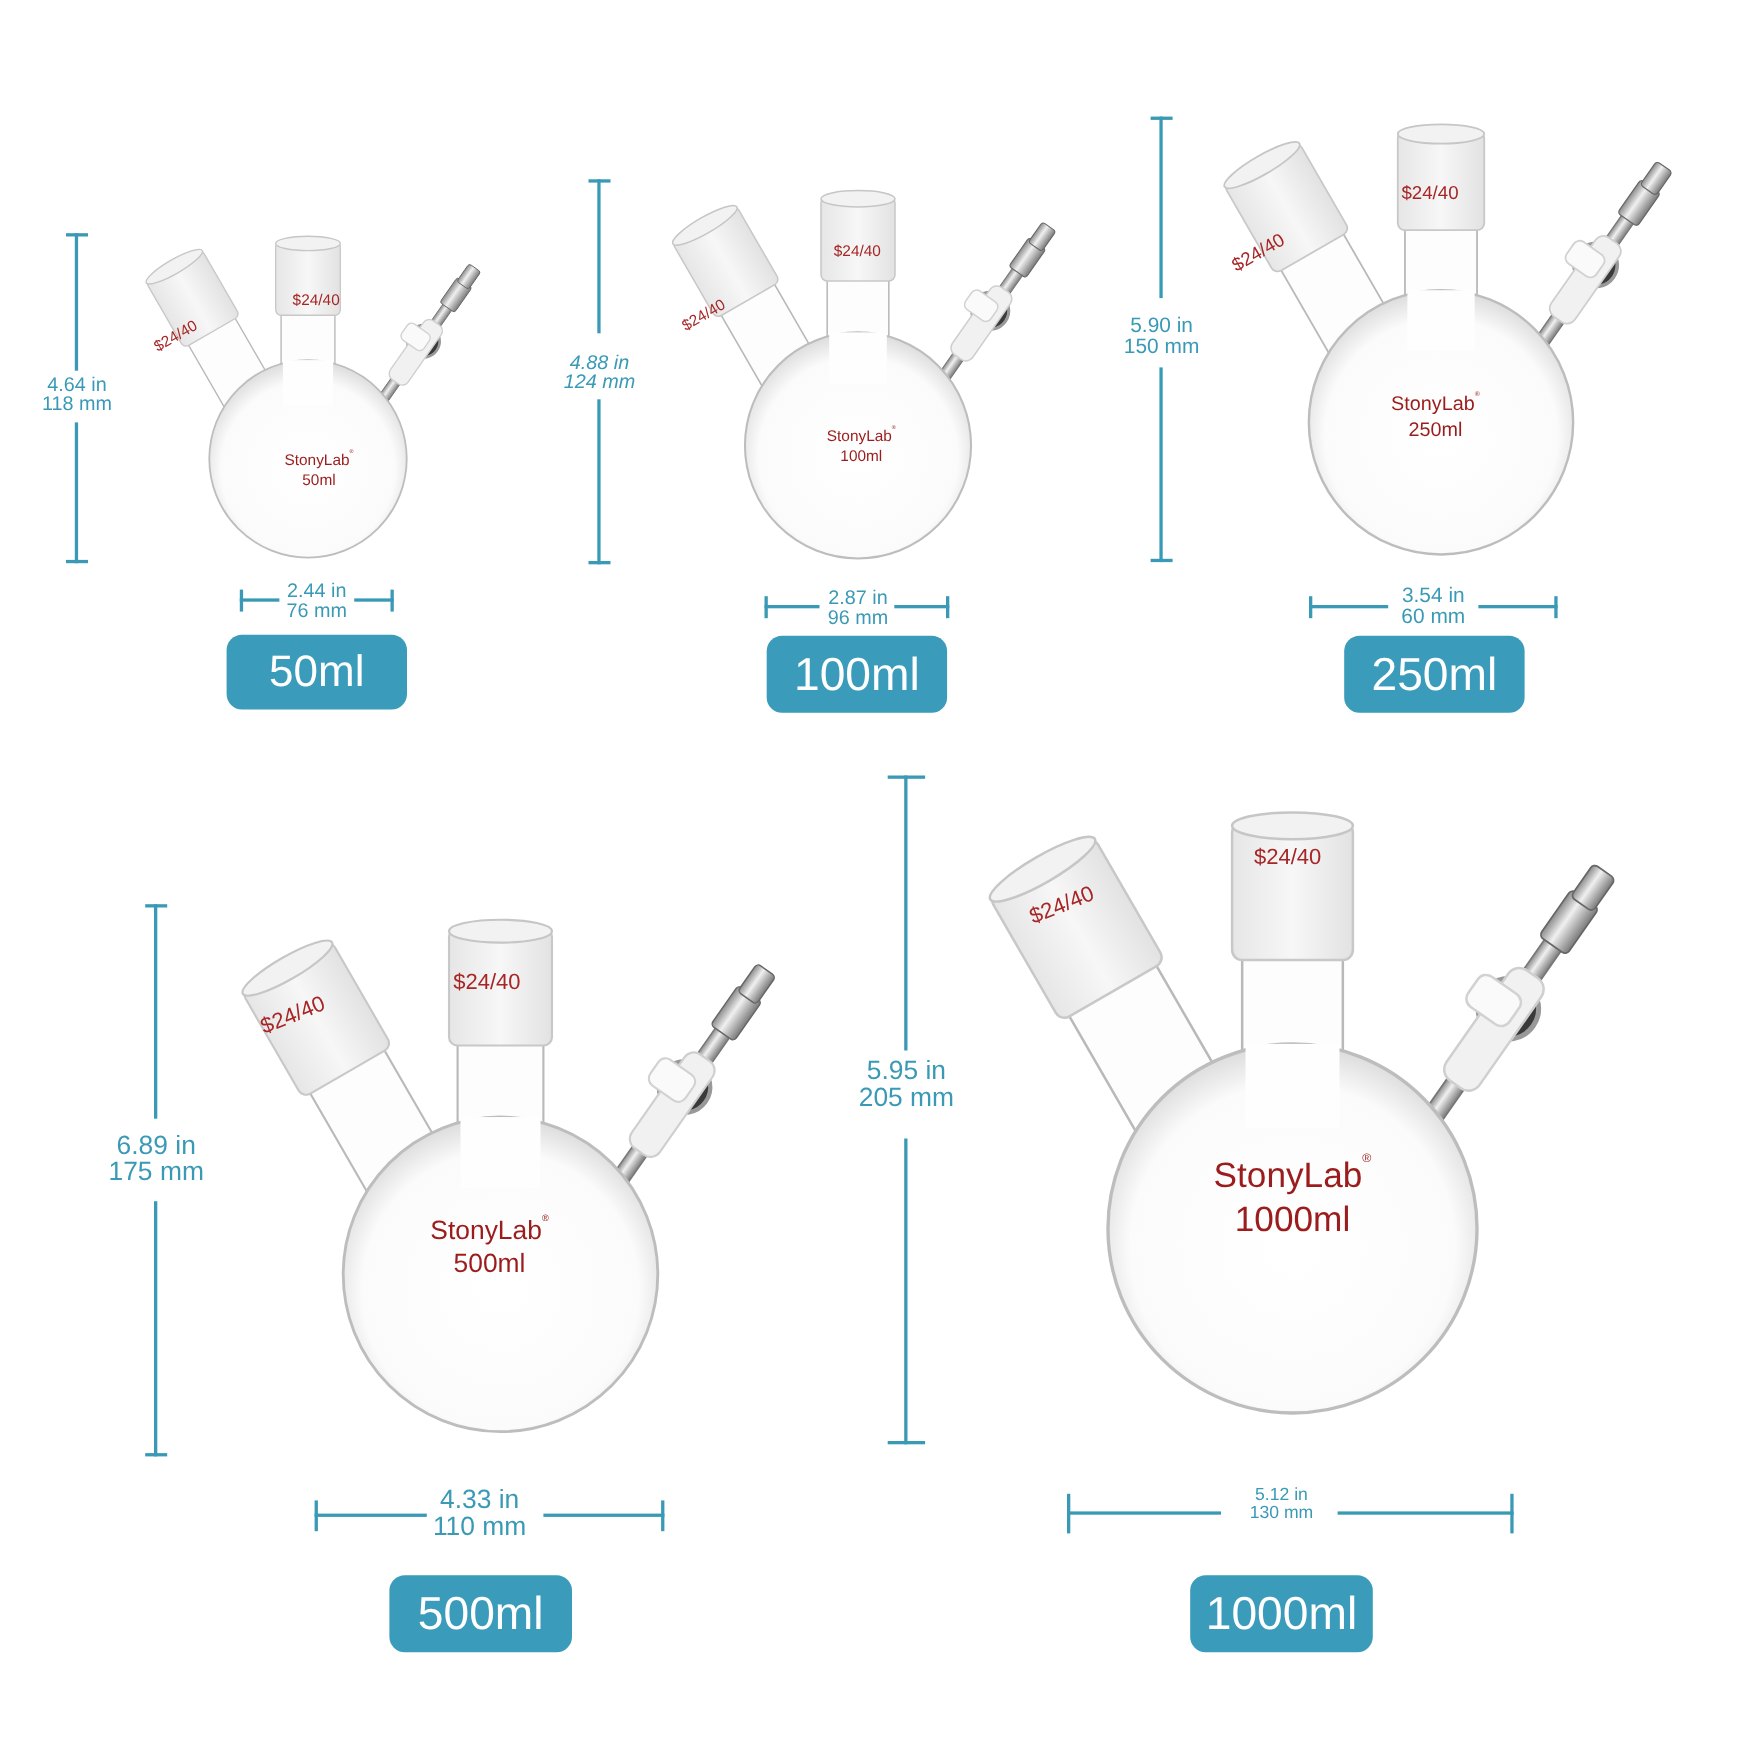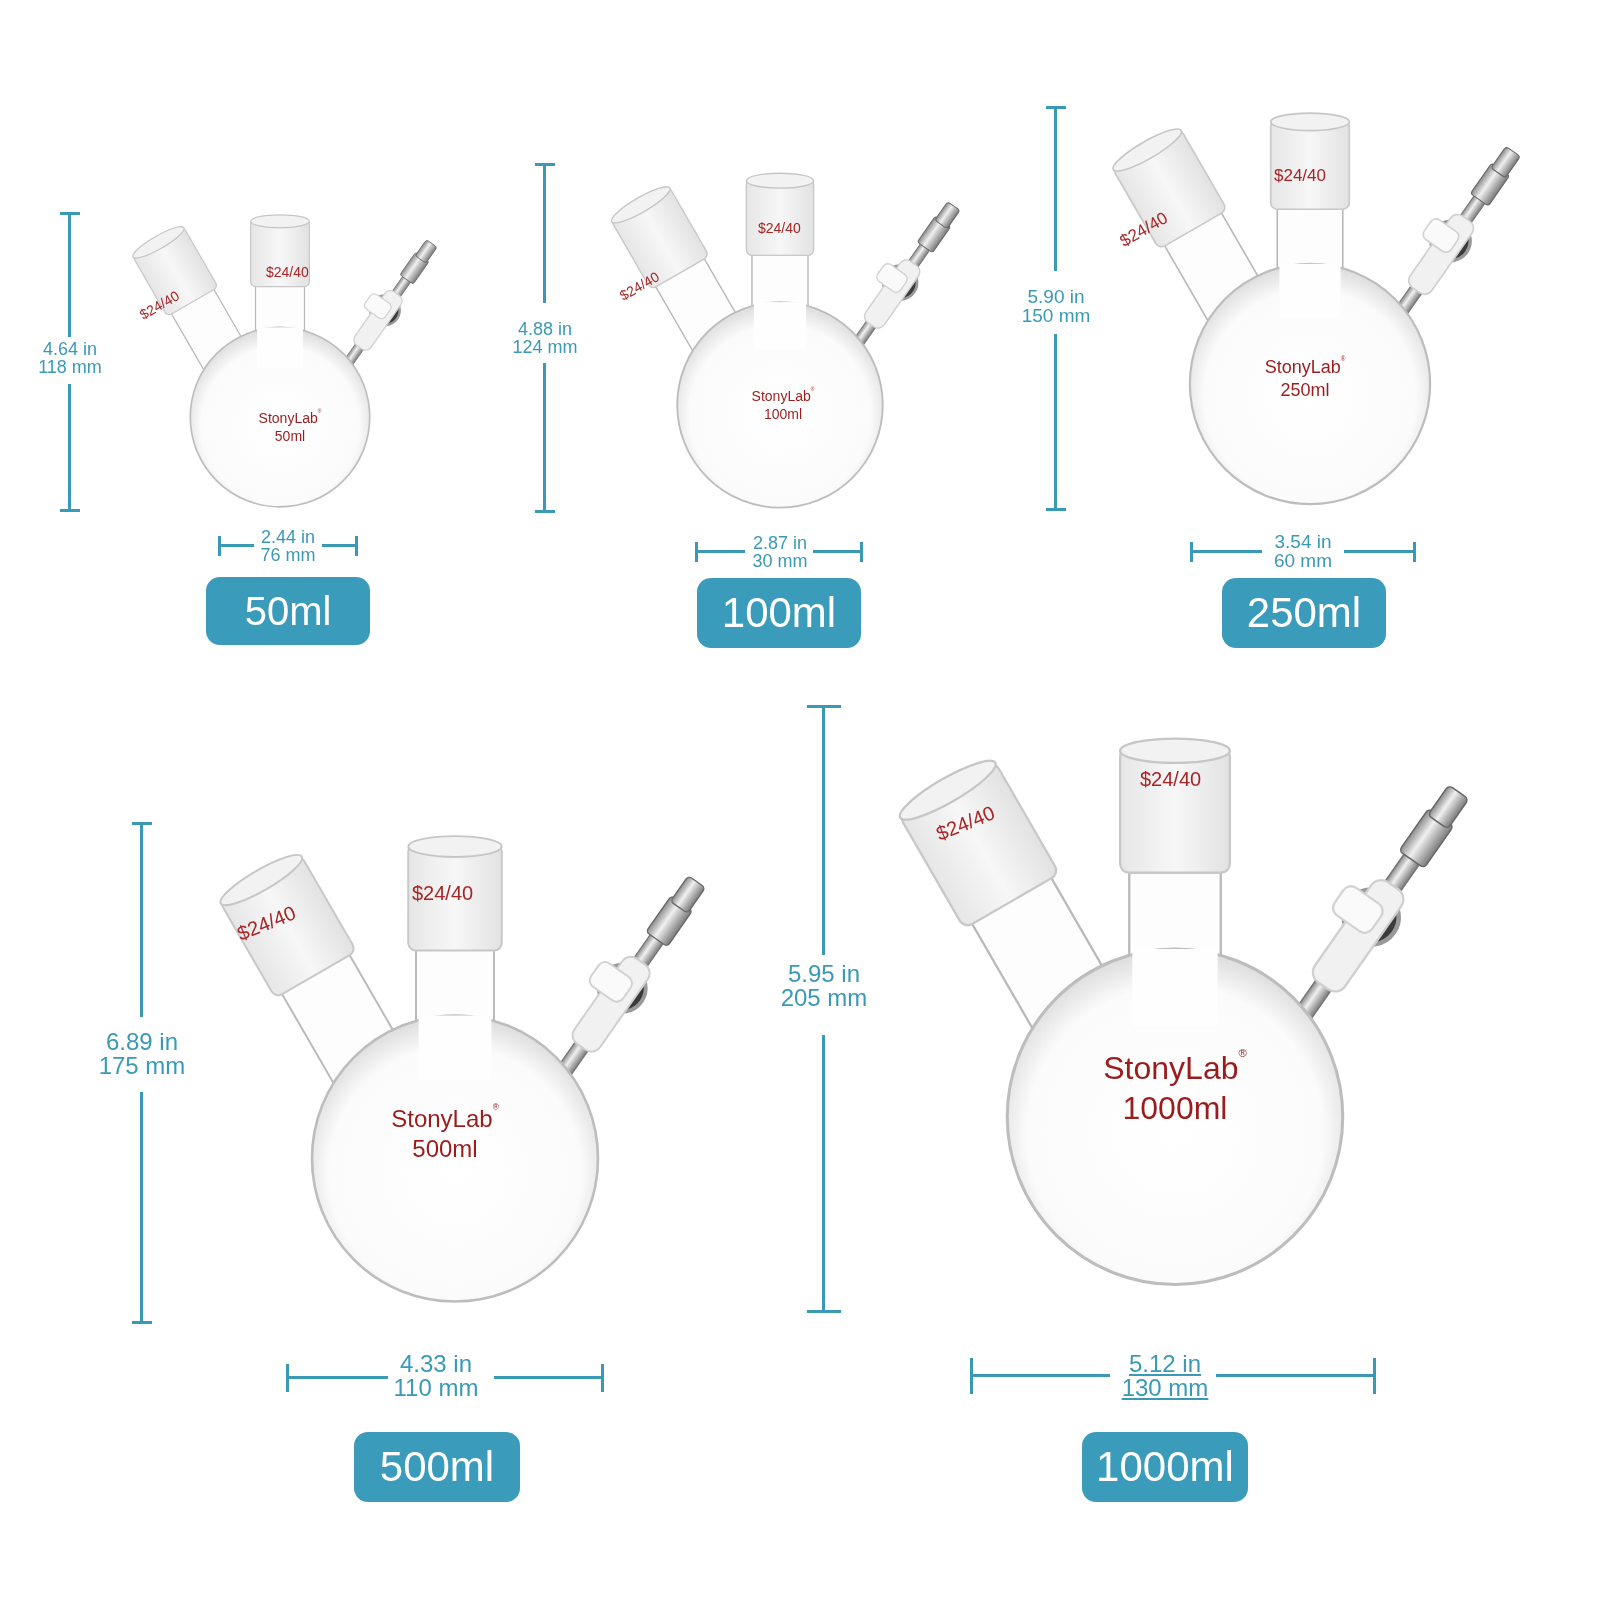--- a/index.html
+++ b/index.html
@@ -107,34 +107,34 @@
   <span class="joint-label" style="left:618px; top:278px; font-size:14px; transform:rotate(-30deg);">$24/40</span>
   <span class="joint-label" style="left:758px; top:220px; font-size:14px;">$24/40</span>
   <div class="brand" style="left:740px; top:388px; width:86px; font-size:14px;"><span>StonyLab</span><sup>®</sup><br><span>100ml</span></div>
 
   <div class="dim-v" style="left:535px; top:163px; height:350px;">
     <div class="cap" style="top:0"></div>
       <div class="line" style="top:0; height:140px"></div>
     <div class="line" style="top:200px; height:150px"></div>
       <div class="cap" style="bottom:0"></div>
   </div>
-  <div class="dim-label" style="left:495px; top:320px; width:100px; font-size:18px;">
+  <div class="dim-label" style="left:495px; top:320px; width:100px; font-size:18px;font-style:italic;">
       <div>4.88 in</div>
       <div>124 mm</div>
     </div>
 
   <div class="dim-h" style="left:695px; top:542px; width:168px;">
     <div class="cap" style="left:0"></div>
       <div class="line" style="left:0; width:50px"></div>
     <div class="line" style="right:0; width:50px"></div>
       <div class="cap" style="right:0"></div>
   </div>
   <div class="dim-label" style="left:730px; top:534px; width:100px; font-size:18px;">
       <div>2.87 in</div>
-      <div>30 mm</div>
+      <div>96 mm</div>
     </div>
 
   <div class="badge" style="left:697px; top:578px; width:164px; height:70px; font-size:42px;">100ml</div>
 </div>
 
 <div class="panel">
   <svg class="flask-svg" style="left:1070px; top:100px; width:480px; height:415px;" viewBox="0 0 400 380">
       <use href="#flask-shape"></use>
     </svg>
   <span class="joint-label" style="left:1118px; top:220px; font-size:17px; transform:rotate(-30deg);">$24/40</span>
@@ -217,19 +217,19 @@
       <div>5.95 in</div>
       <div>205 mm</div>
     </div>
 
   <div class="dim-h" style="left:970px; top:1358px; width:406px; height:36px;">
     <div class="cap" style="left:0; height:36px"></div>
       <div class="line" style="left:0; width:140px; top:16px"></div>
     <div class="line" style="right:0; width:160px; top:16px"></div>
       <div class="cap" style="right:0; height:36px"></div>
   </div>
-  <div class="dim-label" style="left:1105px; top:1352px; width:120px; font-size:24px;text-decoration:underline;">
+  <div class="dim-label" style="left:1105px; top:1352px; width:120px; font-size:16px;">
       <div>5.12 in</div>
       <div>130 mm</div>
     </div>
 
   <div class="badge" style="left:1082px; top:1432px; width:166px; height:70px; font-size:42px;">1000ml</div>
 </div>
 
 </body></html>

